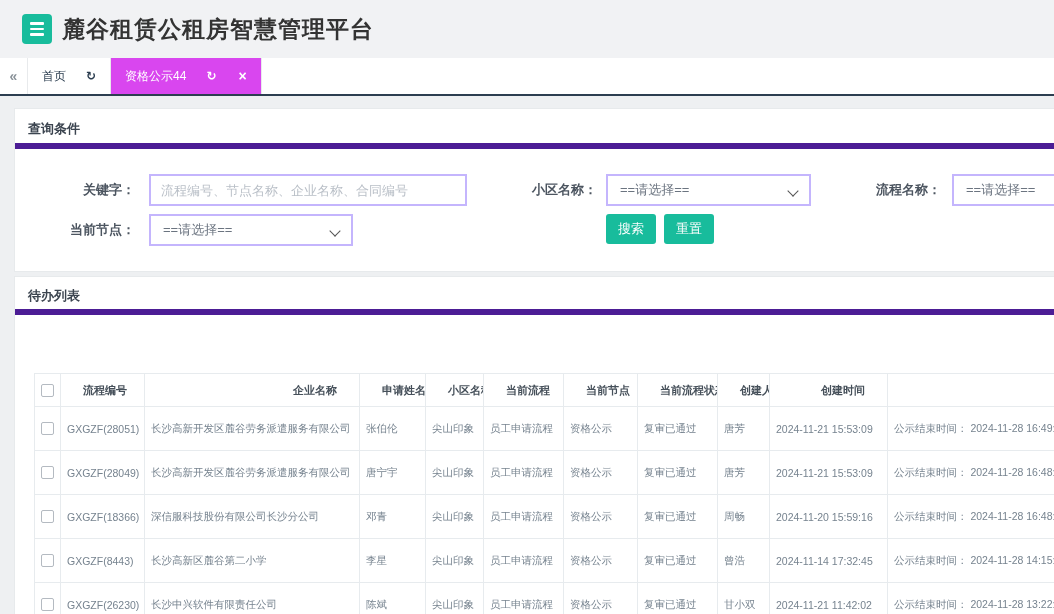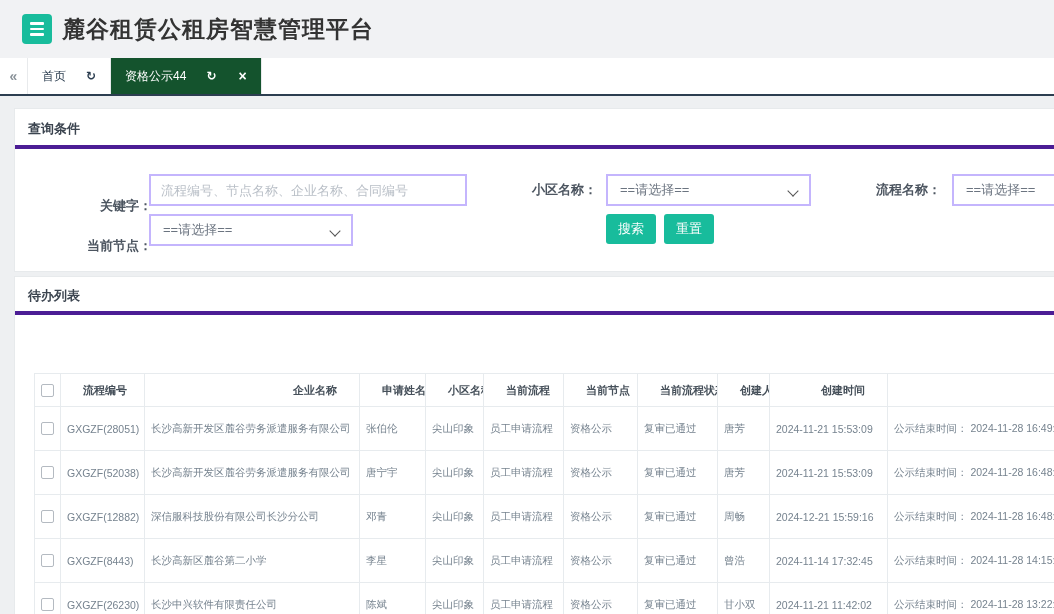--- a/index.html
+++ b/index.html
@@ -28,28 +28,28 @@
   .collapse-btn {
     width:28px; border-right:1px solid #e8eaec;
     display:flex; align-items:center; justify-content:center;
     color:#8a9299; font-size:14px; font-weight:bold; cursor:pointer;
   }
   .tab {
     display:flex; align-items:center; padding:0 14px; font-size:12px;
     color:#2c3e50; border-right:1px solid #e8eaec; cursor:pointer; gap:20px;
   }
   .tab .refresh { font-size:12px; font-weight:bold; }
-  .tab.active { background:#14532d; color:#fff; }
+  .tab.active { background:#d946ef; color:#fff; }
   .tab.active .close { font-size:14px; font-weight:bold; margin-left:2px; }
   
   .panel { background:#fff; margin-left:14px; border:1px solid #e7eaec; border-right:none; }
   .query-panel { margin-top:12px; }
   .panel-header {
     font-size:13px; font-weight:bold; color:#3c4550;
-    padding:0 13px; border-bottom:4px solid #4c1d95;
+    padding:0 13px; border-bottom:6px solid #4c1d95;
   }
   .query-panel .panel-header { height:40px; line-height:40px; }
   .todo-panel { margin-top:4px; height:400px; }
   .todo-panel .panel-header { height:38px; line-height:38px; }
   
   .query-form { position:relative; height:122px; }
   .f-label {
     position:absolute; font-size:13px; font-weight:bold; color:#4c5560;
     text-align:right; line-height:32px;
   }
@@ -59,21 +59,21 @@
   }
   .f-input { padding:0 10px; width:318px; font-family:inherit; }
   .f-input::placeholder { color:#b9bfc7; }
   .f-select { display:flex; align-items:center; padding:0 28px 0 12px; cursor:pointer; }
   .f-select .chev {
     position:absolute; right:12px; top:11px; width:8px; height:8px;
     border-right:1.6px solid #555; border-bottom:1.6px solid #555;
     transform:rotate(45deg);
   }
   .row1 { top:25px; } .row2 { top:65px; }
-  .lab1 { left:21px; width:116px;margin-top:16px; }
+  .lab1 { left:4px; width:116px; }
   .lab2 { left:498px; width:84px; }
   .lab3 { left:842px; width:84px; }
   .in-keyword { left:134px; }
   .sel-community { left:591px; width:205px; }
   .sel-process  { left:937px; width:200px; }
   .sel-node     { left:134px; width:204px; }
   .btn-group { position:absolute; left:591px; display:flex; gap:8px; }
   .btn {
     background:#18bc9c; color:#fff; border:none; border-radius:3px;
     font-size:13px; padding:0 12px; height:30px; cursor:pointer; font-family:inherit;
@@ -191,44 +191,44 @@
               <td>资格公示</td>
               <td>复审已通过</td>
               <td>唐芳</td>
               <td>2024-11-21 15:53:09</td>
               <td>公示结束时间： 2024-11-28 16:49:13</td>
             </tr>
             <tr>
               <td class="col-check">
                 <div class="checkbox"></div>
               </td>
-              <td>GXGZF(52038)</td>
+              <td>GXGZF(28049)</td>
               <td>长沙高新开发区麓谷劳务派遣服务有限公司</td>
               <td>唐宁宇</td>
               <td>尖山印象</td>
               <td>员工申请流程</td>
               <td>资格公示</td>
               <td>复审已通过</td>
               <td>唐芳</td>
               <td>2024-11-21 15:53:09</td>
               <td>公示结束时间： 2024-11-28 16:48:57</td>
             </tr>
             <tr>
               <td class="col-check">
                 <div class="checkbox"></div>
               </td>
-              <td>GXGZF(12882)</td>
+              <td>GXGZF(18366)</td>
               <td>深信服科技股份有限公司长沙分公司</td>
               <td>邓青</td>
               <td>尖山印象</td>
               <td>员工申请流程</td>
               <td>资格公示</td>
               <td>复审已通过</td>
               <td>周畅</td>
-              <td>2024-12-21 15:59:16</td>
+              <td>2024-11-20 15:59:16</td>
               <td>公示结束时间： 2024-11-28 16:48:51</td>
             </tr>
             <tr>
               <td class="col-check">
                 <div class="checkbox"></div>
               </td>
               <td>GXGZF(8443)</td>
               <td>长沙高新区麓谷第二小学</td>
               <td>李星</td>
               <td>尖山印象</td>

